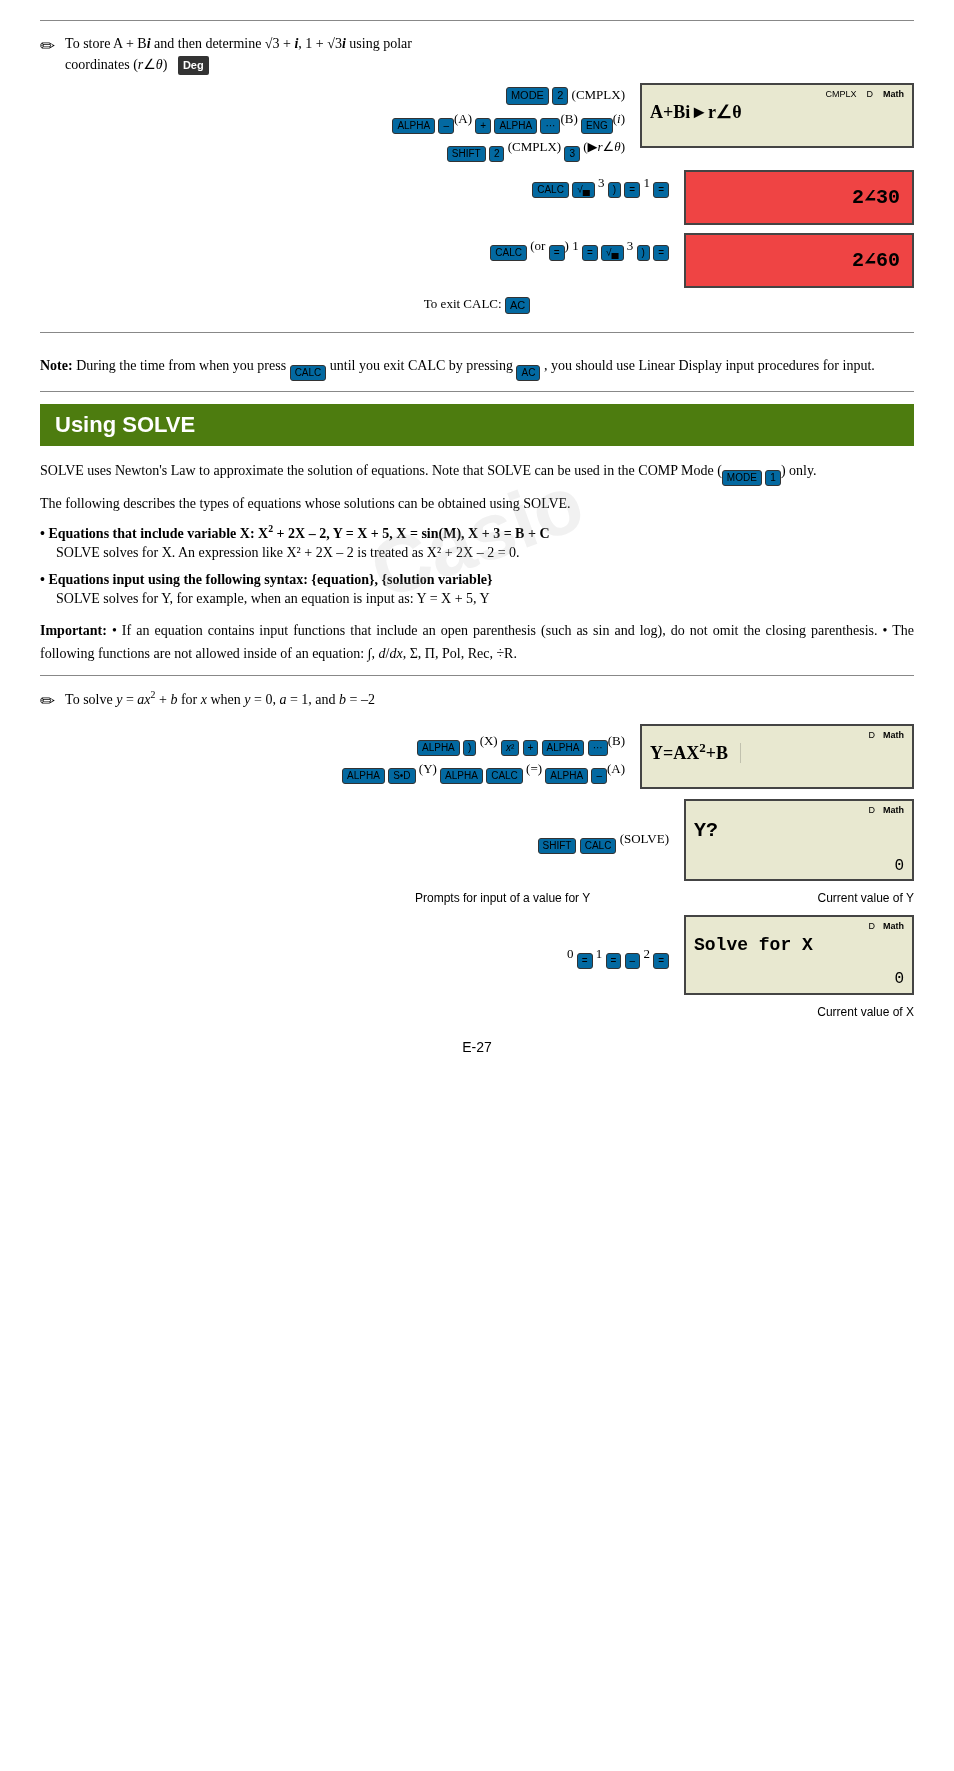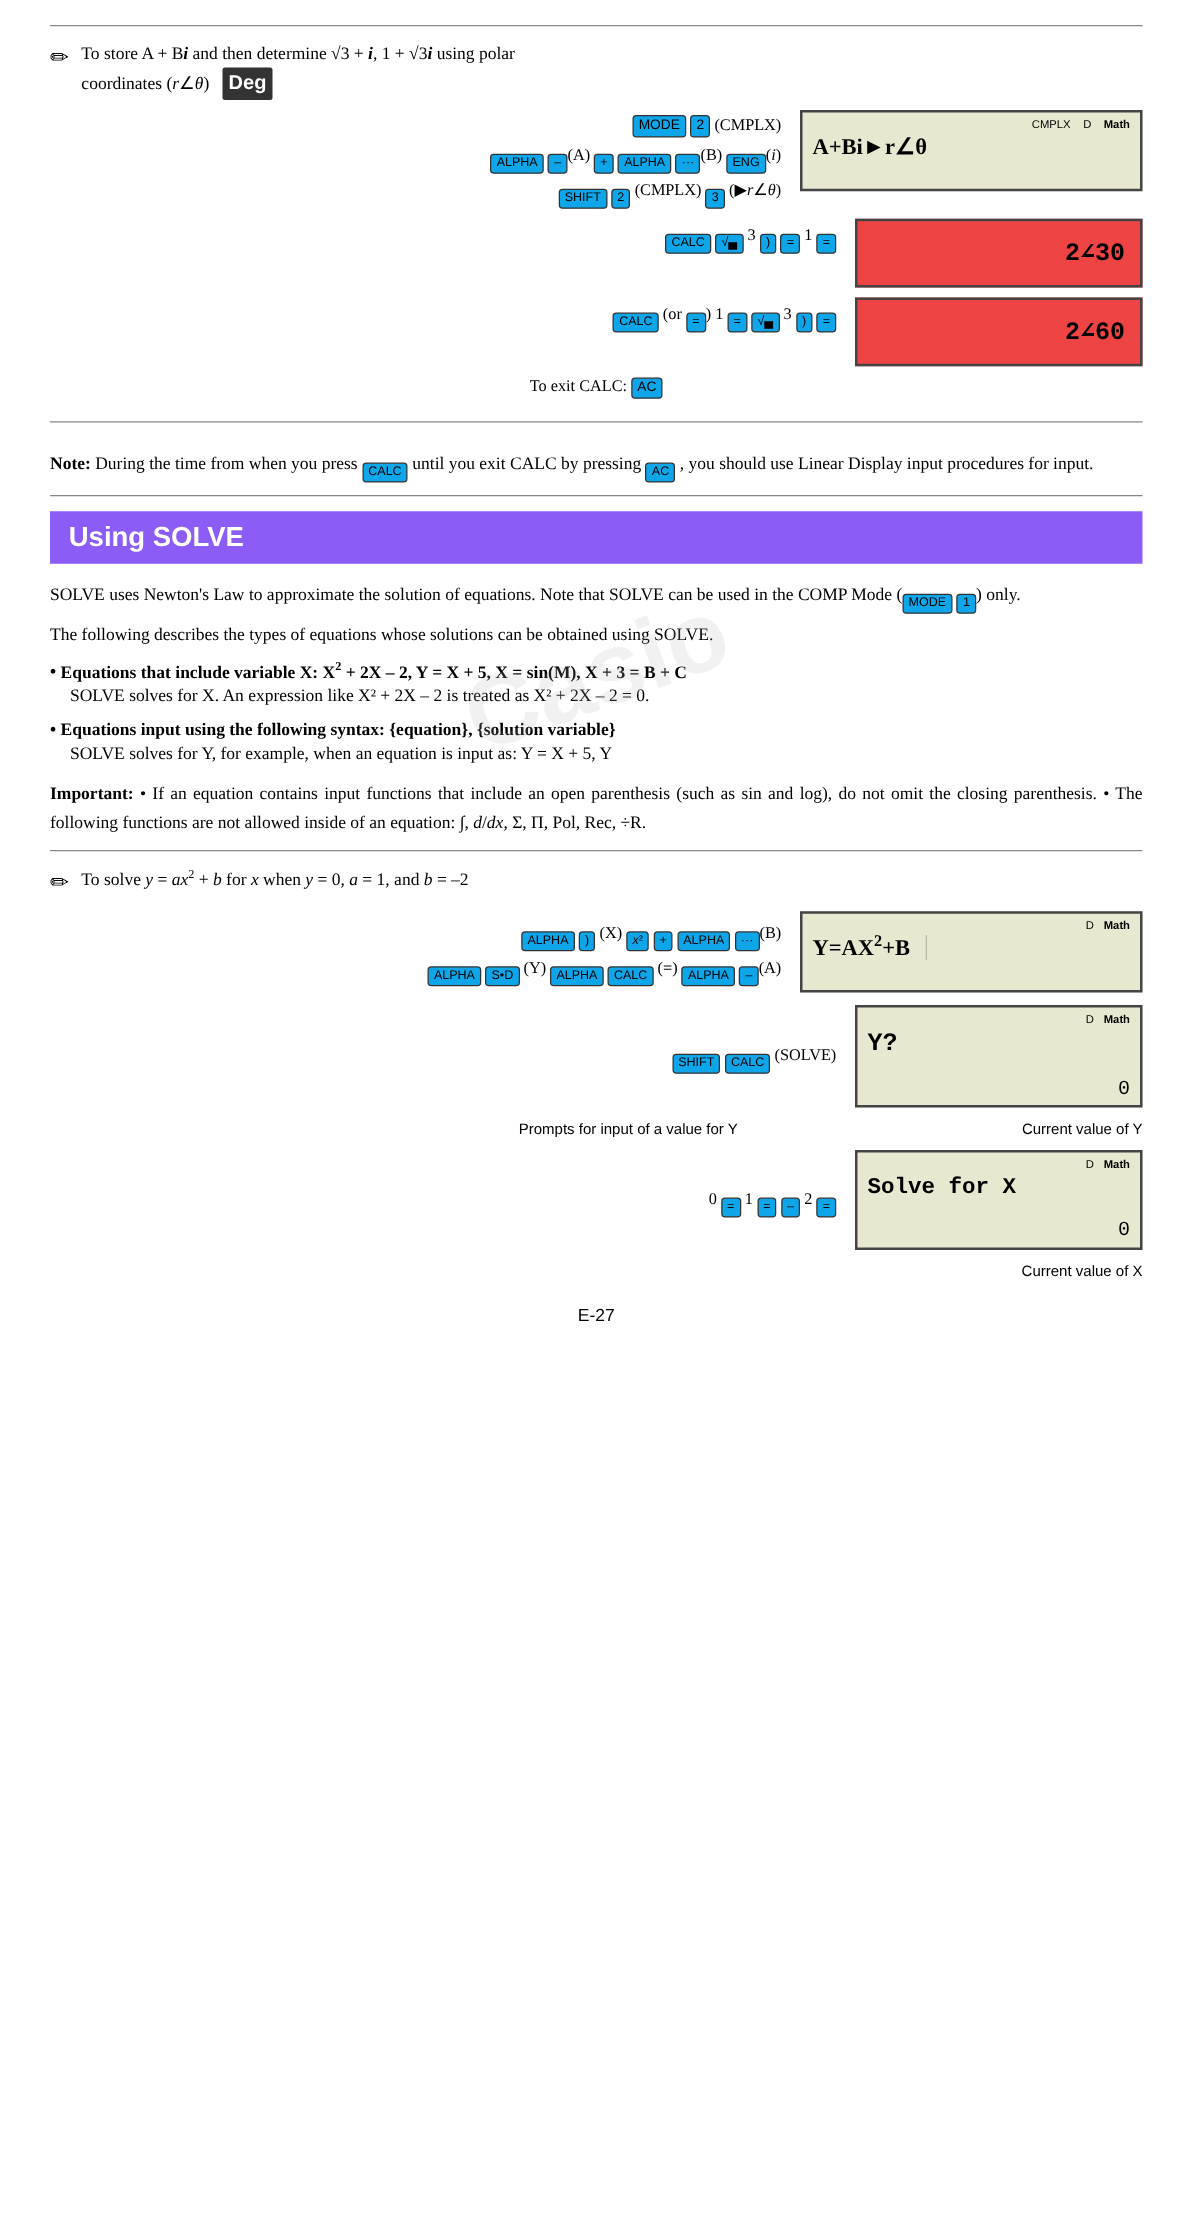--- a/index.html
+++ b/index.html
@@ -36,39 +36,39 @@
 
     .intro-text {
       font-size: 14px;
       line-height: 1.5;
     }
 
     .deg-badge {
       display: inline-block;
       background: #333;
       color: #fff;
-      font-size: 16px;
+      font-size: 11px;
       font-weight: bold;
       padding: 1px 5px;
       border-radius: 2px;
       font-family: Arial, sans-serif;
     }
 
     
     .key {
       display: inline-block;
       border: 1.5px solid #333;
       border-radius: 3px;
       padding: 0px 4px;
       font-size: 11px;
       font-family: Arial, sans-serif;
       font-weight: normal;
       vertical-align: middle;
       line-height: 1.4;
-      background: #0ea5e9;
+      background: #0369a1;
     }
     .key-small {
       font-size: 10px;
       margin-top: 12px;
     }
 
     
     .calc-area {
       display: flex;
       justify-content: space-between;
@@ -159,21 +159,21 @@
     .note-section {
       border-bottom: 1.5px solid #888;
       padding: 10px 0;
       margin-bottom: 12px;
       font-size: 14px;
       line-height: 1.6;
     }
 
     
     .solve-header {
-      background: #8b5cf6;
+      background: #4d7c0f;
       color: #fff;
       font-size: 22px;
       font-weight: bold;
       padding: 8px 15px;
       margin-bottom: 12px;
       font-family: Arial, sans-serif;
     }
 
     
     .body-text {

